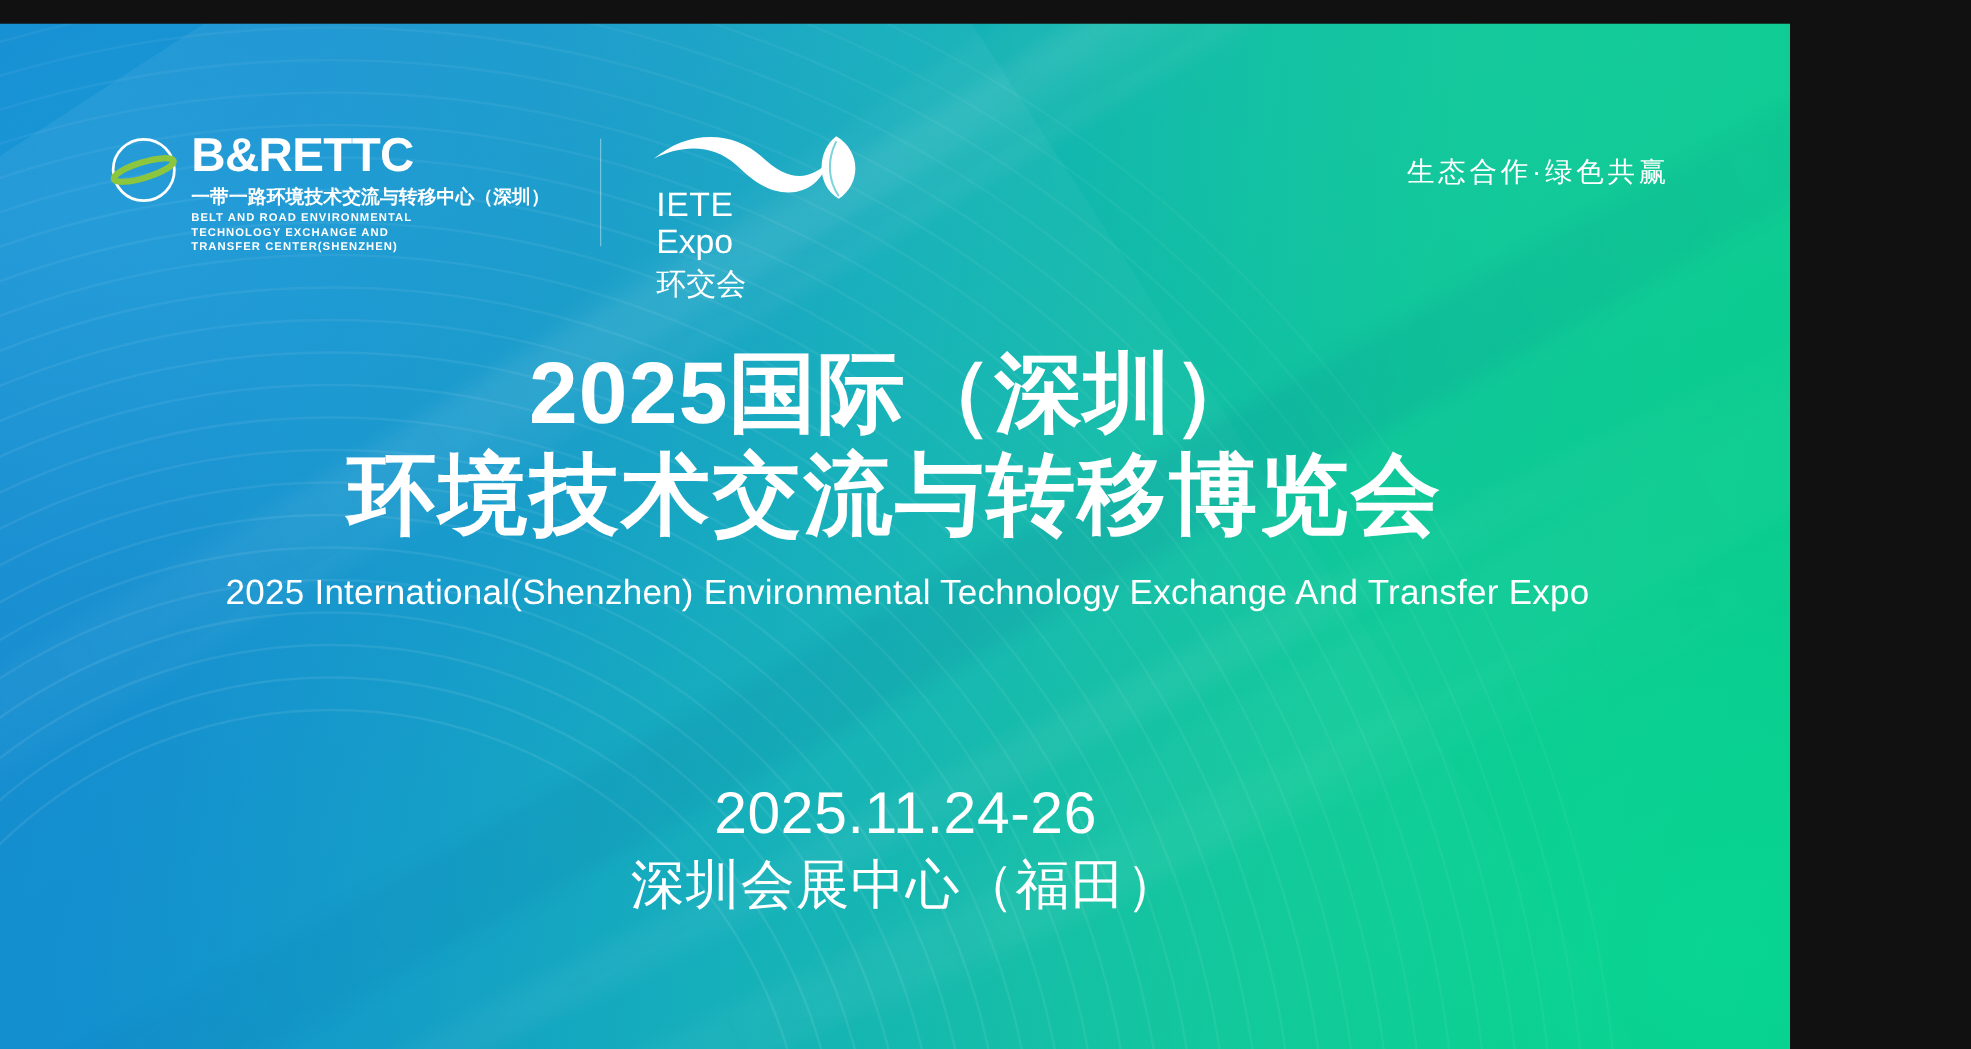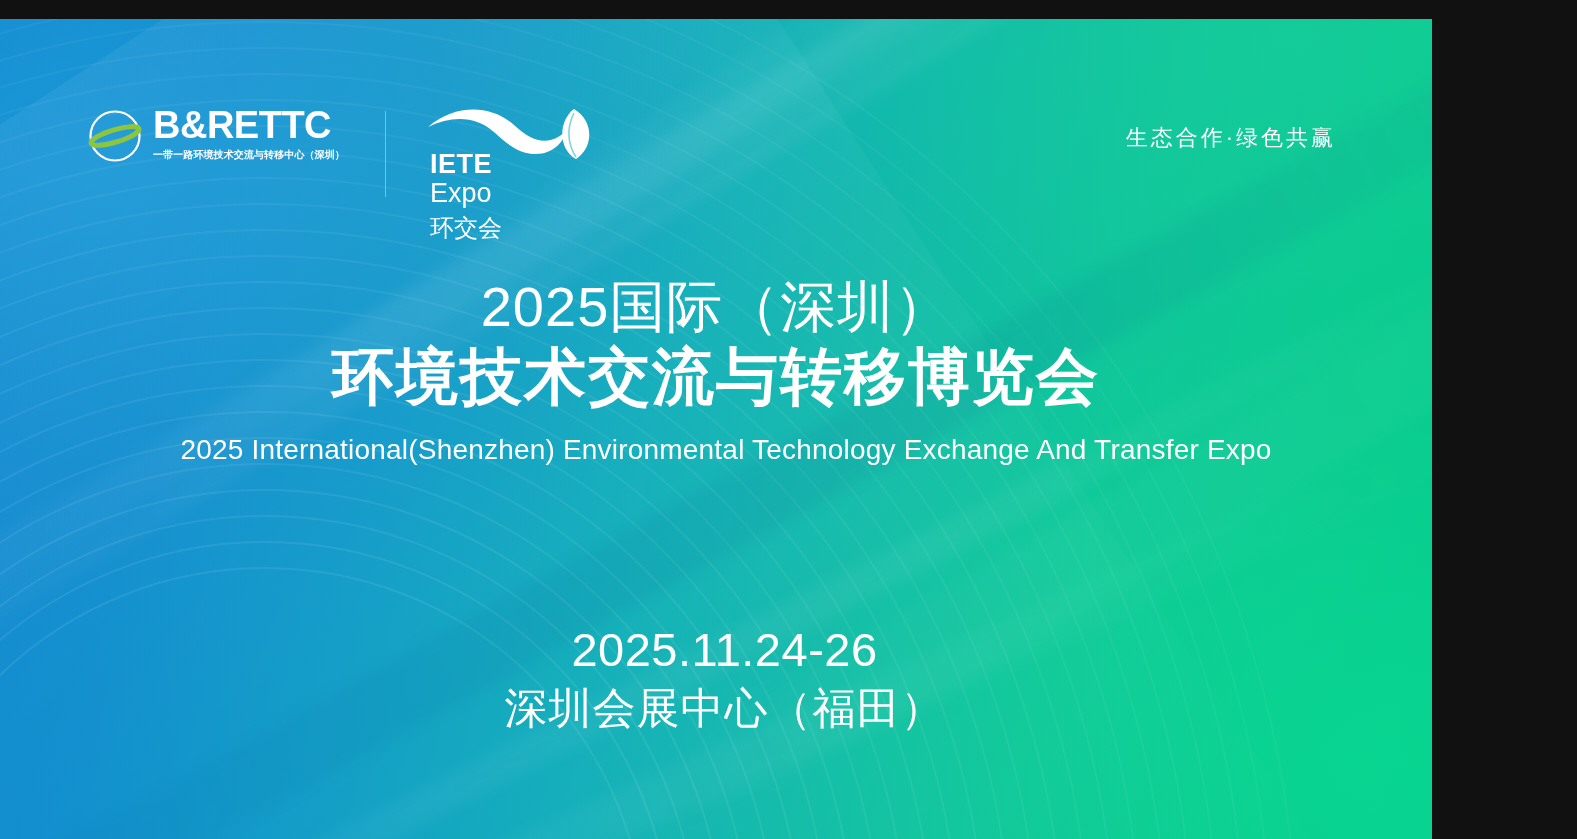--- a/index.html
+++ b/index.html
@@ -111,21 +111,21 @@
   .brettc-word {
     color: #ffffff;
     font-size: 38px;
     font-weight: bold;
     letter-spacing: -0.5px;
     line-height: 0.98;
     white-space: nowrap;
   }
   .brettc-cn {
     color: #ffffff;
-    font-size: 10px;
+    font-size: 15px;
     font-weight: bold;
     letter-spacing: 0.1px;
     white-space: nowrap;
     margin-top: 4px;
   }
   .brettc-en {
     color: #ffffff;
     font-size: 9px;
     font-weight: bold;
     letter-spacing: 0.85px;
@@ -142,21 +142,21 @@
   .logo-iete { position: relative; width: 164px; height: 104px; }
   .iete-swoosh { position: absolute; left: 0; top: 0; }
   .iete-words {
     position: absolute;
     left: 4px;
     top: 44px;
     display: flex;
     flex-direction: column;
   }
   .iete-abbr {
-    color:#fff; font-size: 27px; font-weight: bold;
+    color:#fff; font-size: 27px; font-weight: normal;
     letter-spacing: 0.5px; line-height: 1;
   }
   .iete-expo-row { display: flex; align-items: baseline; gap: 9px; margin-top: 2px; flex-direction: column; }
   .iete-expo { color:#fff; font-size: 27px; font-weight: 300; line-height: 1; }
   .iete-cn { color:#fff; font-size: 24px; font-weight: normal; line-height: 1; }
 
   
   .slogan {
     position: absolute;
     right: 96px;
@@ -164,29 +164,29 @@
     color: #ffffff;
     font-size: 22px;
     letter-spacing: 3px;
     white-space: nowrap;
   }
 
   
   .headline { position: absolute; left: 0; right: 0; top: 258px; text-align: center; }
   .title-1 {
     color: #ffffff;
-    font-size: 56px;
-    font-weight: normal;
+    font-size: 70px;
+    font-weight: bold;
     letter-spacing: 1px;
     line-height: 1.06;
     white-space: nowrap;
   }
   .title-2 {
     color: #ffffff;
-    font-size: 62px;
+    font-size: 71px;
     font-weight: bold;
     letter-spacing: 2px;
     line-height: 1.06;
     margin-top: 8px;
     white-space: nowrap;
   }
   .subtitle {
     color: #ffffff;
     font-size: 28px;
     font-weight: 300;
@@ -280,20 +280,21 @@
       <div class="logo-brettc">
         <span class="brettc-mark">
           <svg viewBox="0 0 54 54" width="54" height="54" aria-hidden="true">
             <circle cx="27" cy="27" r="24.5" fill="none" stroke="#ffffff" stroke-width="2.2"></circle>
             <ellipse cx="27" cy="27" rx="25" ry="6.2" fill="none" stroke="#8cc63e" stroke-width="5" transform="rotate(-17 27 27)"></ellipse>
           </svg>
         </span>
         <span class="brettc-text">
           <span class="brettc-word">B&amp;RETTC</span>
           <span class="brettc-cn">一带一路环境技术交流与转移中心（深圳）</span>
+          <span class="brettc-en">BELT AND ROAD ENVIRONMENTAL TECHNOLOGY EXCHANGE AND TRANSFER CENTER(SHENZHEN)</span>
         </span>
       </div>
 
       <div class="logo-divider"></div>
 
       <div class="logo-iete">
         <span class="iete-swoosh">
           <svg viewBox="0 0 164 62" width="164" height="62" aria-hidden="true">
             <path d="M2 20 C 30 -4, 66 -2, 88 18 C 104 33, 118 38, 132 30 C 136 28, 139 25, 141 22
                      C 138 36, 126 47, 110 47 C 92 47, 80 36, 68 25 C 50 9, 26 8, 2 20 Z" fill="#ffffff"></path>

